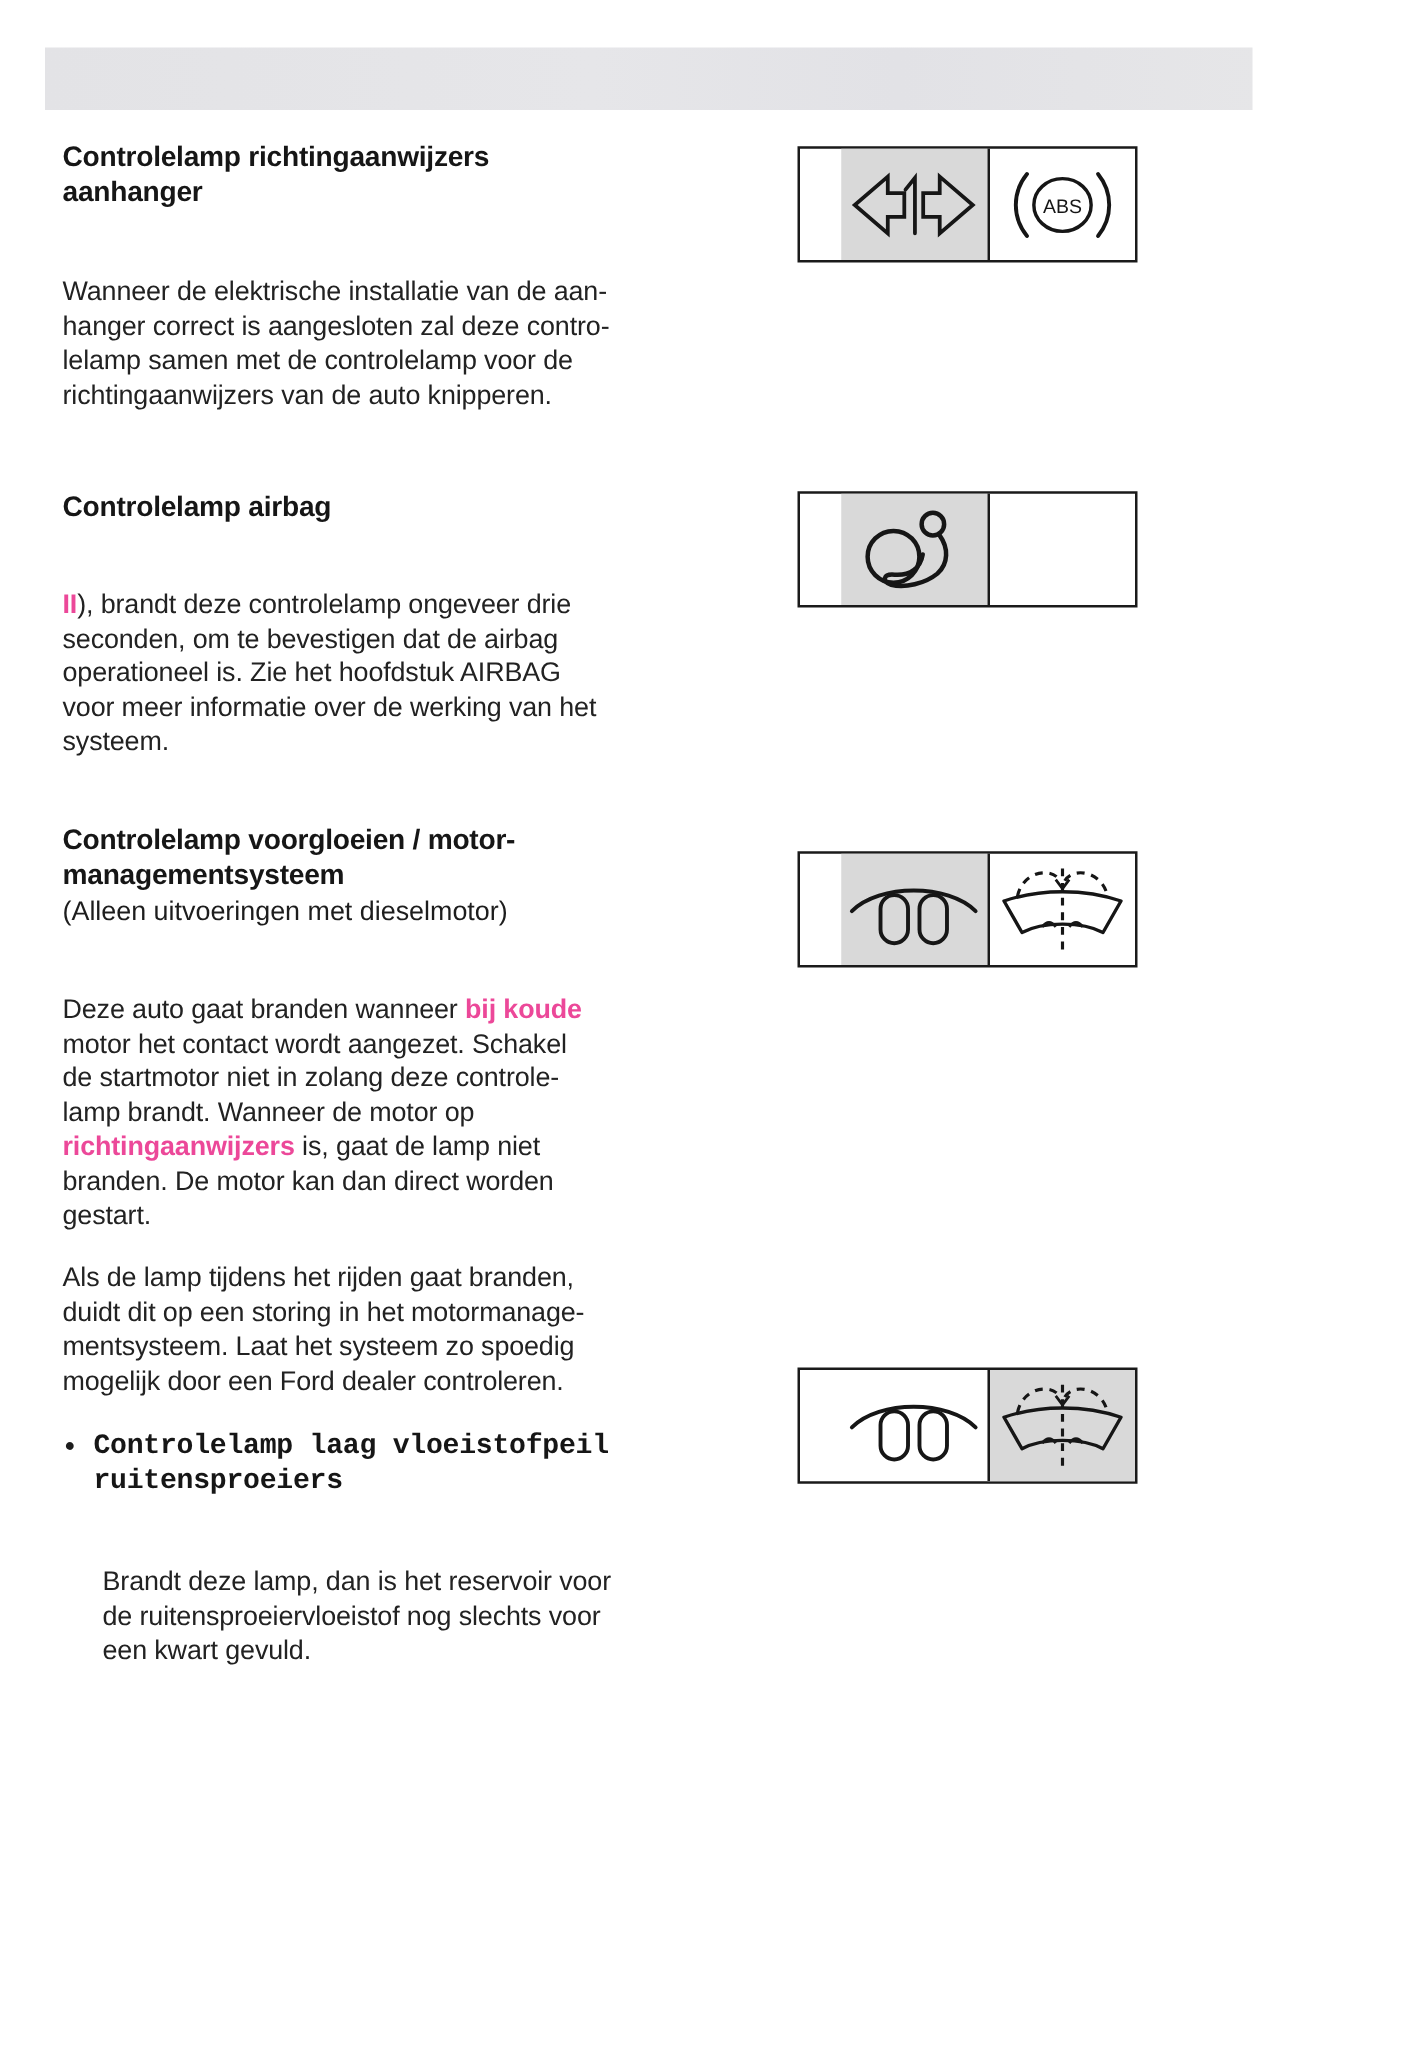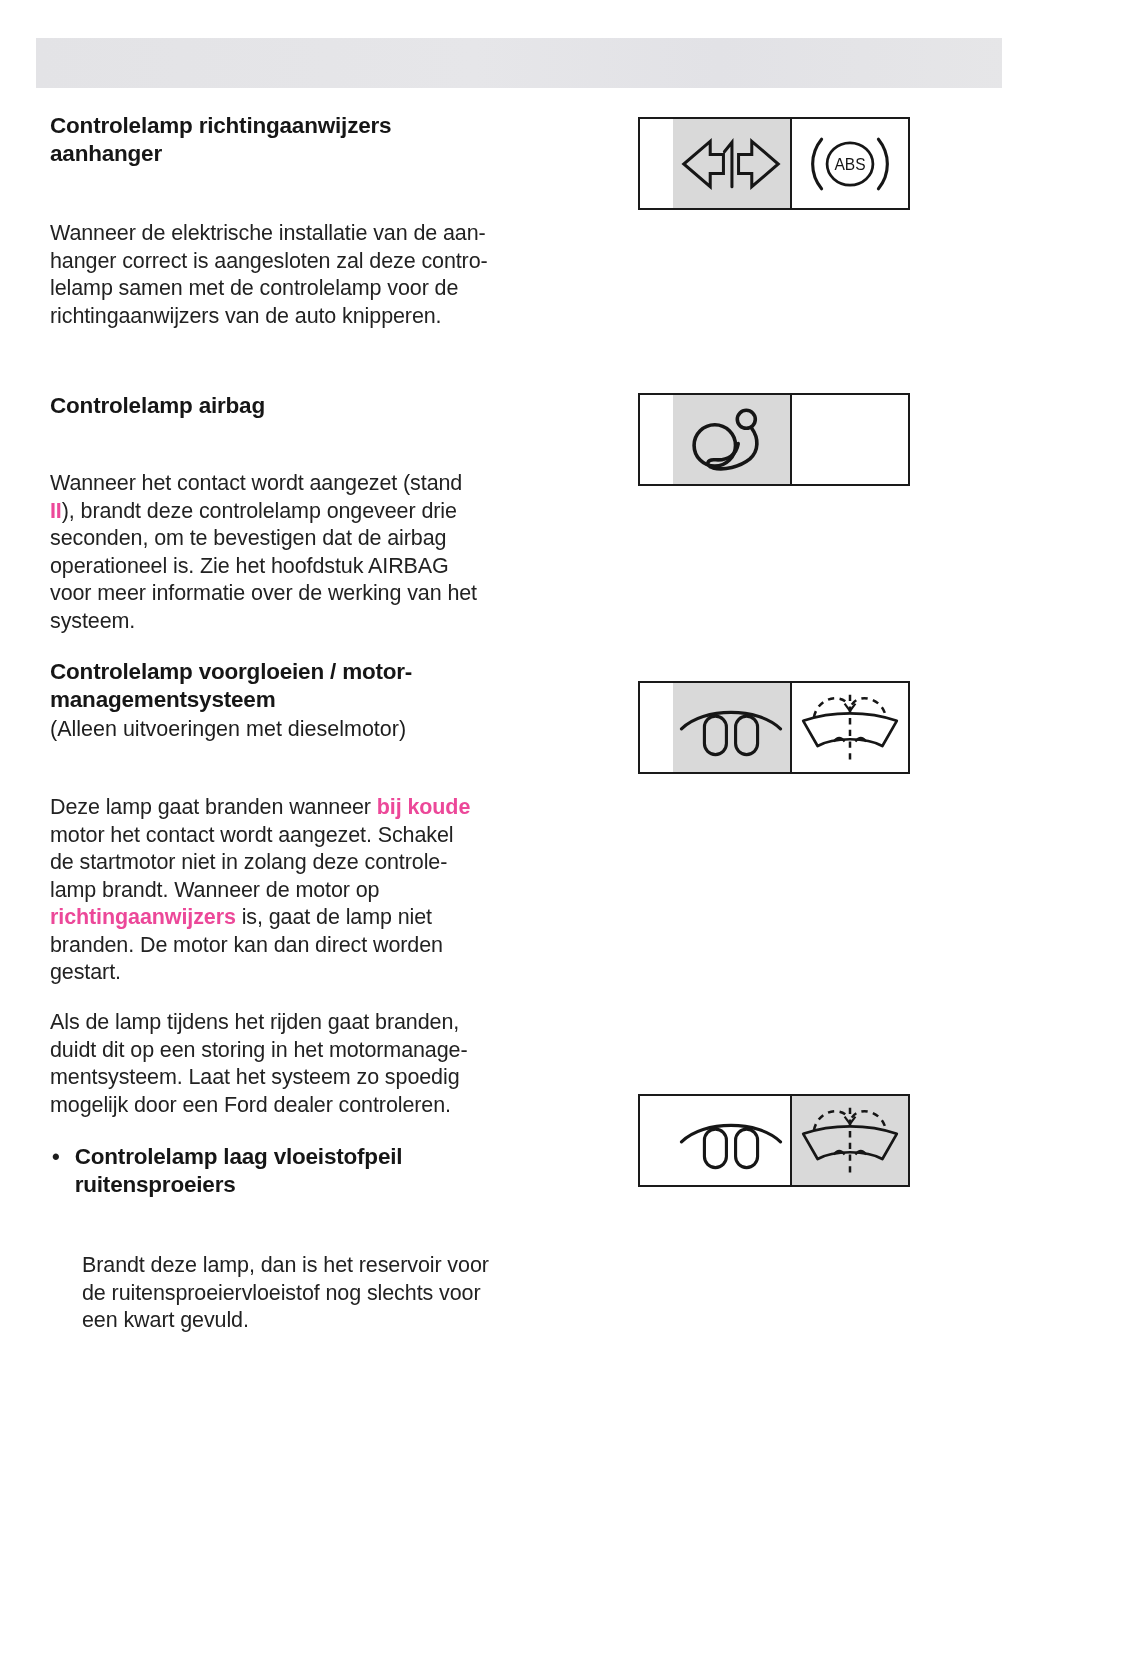--- a/index.html
+++ b/index.html
@@ -65,45 +65,44 @@
   <div class="banner"></div>
 
   <div class="sec h" style="top:112px;">Controlelamp richtingaanwijzers
 aanhanger</div>
   <div class="sec body" style="top:184px;">Wanneer de elektrische installatie van de aan-
 hanger correct is aangesloten zal deze contro-
 lelamp samen met de controlelamp voor de
 richtingaanwijzers van de auto knipperen.</div>
 
   <div class="sec h" style="top:392px;">Controlelamp airbag</div>
-  <div class="sec body" style="top:434px;"><span>Wanneer het contact wordt aangezet (stand
-</span><b>II</b><span>), brandt deze controlelamp ongeveer drie
+  <div class="sec body" style="top:434px;"><b>II</b><span>), brandt deze controlelamp ongeveer drie
 seconden, om te bevestigen dat de airbag
 operationeel is. Zie het hoofdstuk AIRBAG
 voor meer informatie over de werking van het
 systeem.</span></div>
 
   <div class="sec h" style="top:658px;">Controlelamp voorgloeien / motor-
 managementsysteem</div>
   <div class="sec sub" style="top:716px;">(Alleen uitvoeringen met dieselmotor)</div>
-  <div class="sec body" style="top:758px;"><span>Deze lamp gaat branden wanneer </span><b>bij koude</b><span>
+  <div class="sec body" style="top:758px;"><span>Deze auto gaat branden wanneer </span><b>bij koude</b><span>
 motor het contact wordt aangezet. Schakel
 de startmotor niet in zolang deze controle-
 lamp brandt. Wanneer de motor op
 </span><b>richtingaanwijzers</b><span> is, gaat de lamp niet
 branden. De motor kan dan direct worden
 gestart.</span></div>
   <div class="sec body" style="top:973px;">Als de lamp tijdens het rijden gaat branden,
 duidt dit op een storing in het motormanage-
 mentsysteem. Laat het systeem zo spoedig
 mogelijk door een Ford dealer controleren.</div>
 
   <div class="bullet-row">
     <span class="bullet-glyph">•</span>
-    <span class="h" style="white-space:pre-line;">Controlelamp laag vloeistofpeil
+    <span class="h" style="white-space:pre-line;font-family:Liberation Mono, monospace;">Controlelamp laag vloeistofpeil
 ruitensproeiers</span>
   </div>
   <div class="sec body indent" style="top:1216px;">Brandt deze lamp, dan is het reservoir voor
 de ruitensproeiervloeistof nog slechts voor
 een kwart gevuld.</div>
 
   <div class="ibox" style="top:117px;">
     <div class="cell hl">
       <svg class="icon-svg" width="114" height="68" viewBox="0 0 120 72">
         <path d="M38 12 L10 36 L38 60 L38 46 L52 46 L52 26 L38 26 Z" fill="none" stroke="#161616" stroke-width="3.2" stroke-linejoin="miter"></path>

